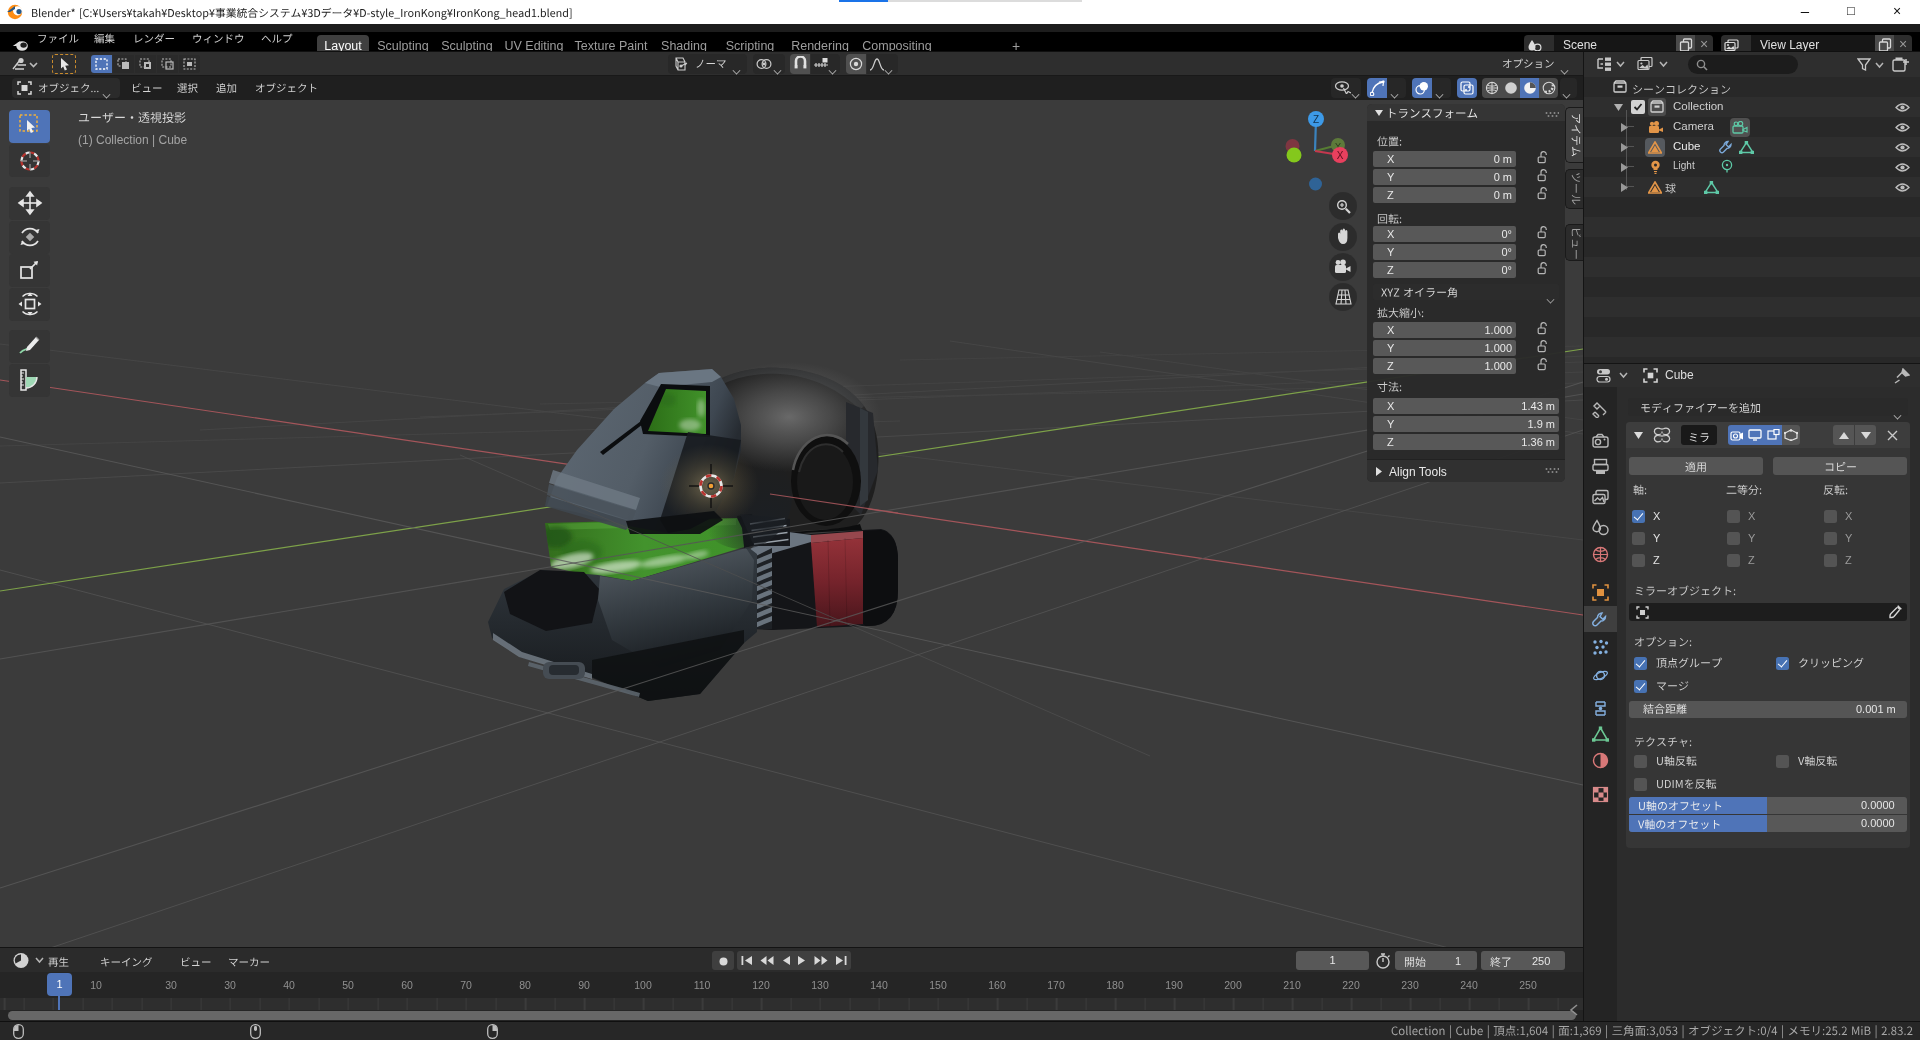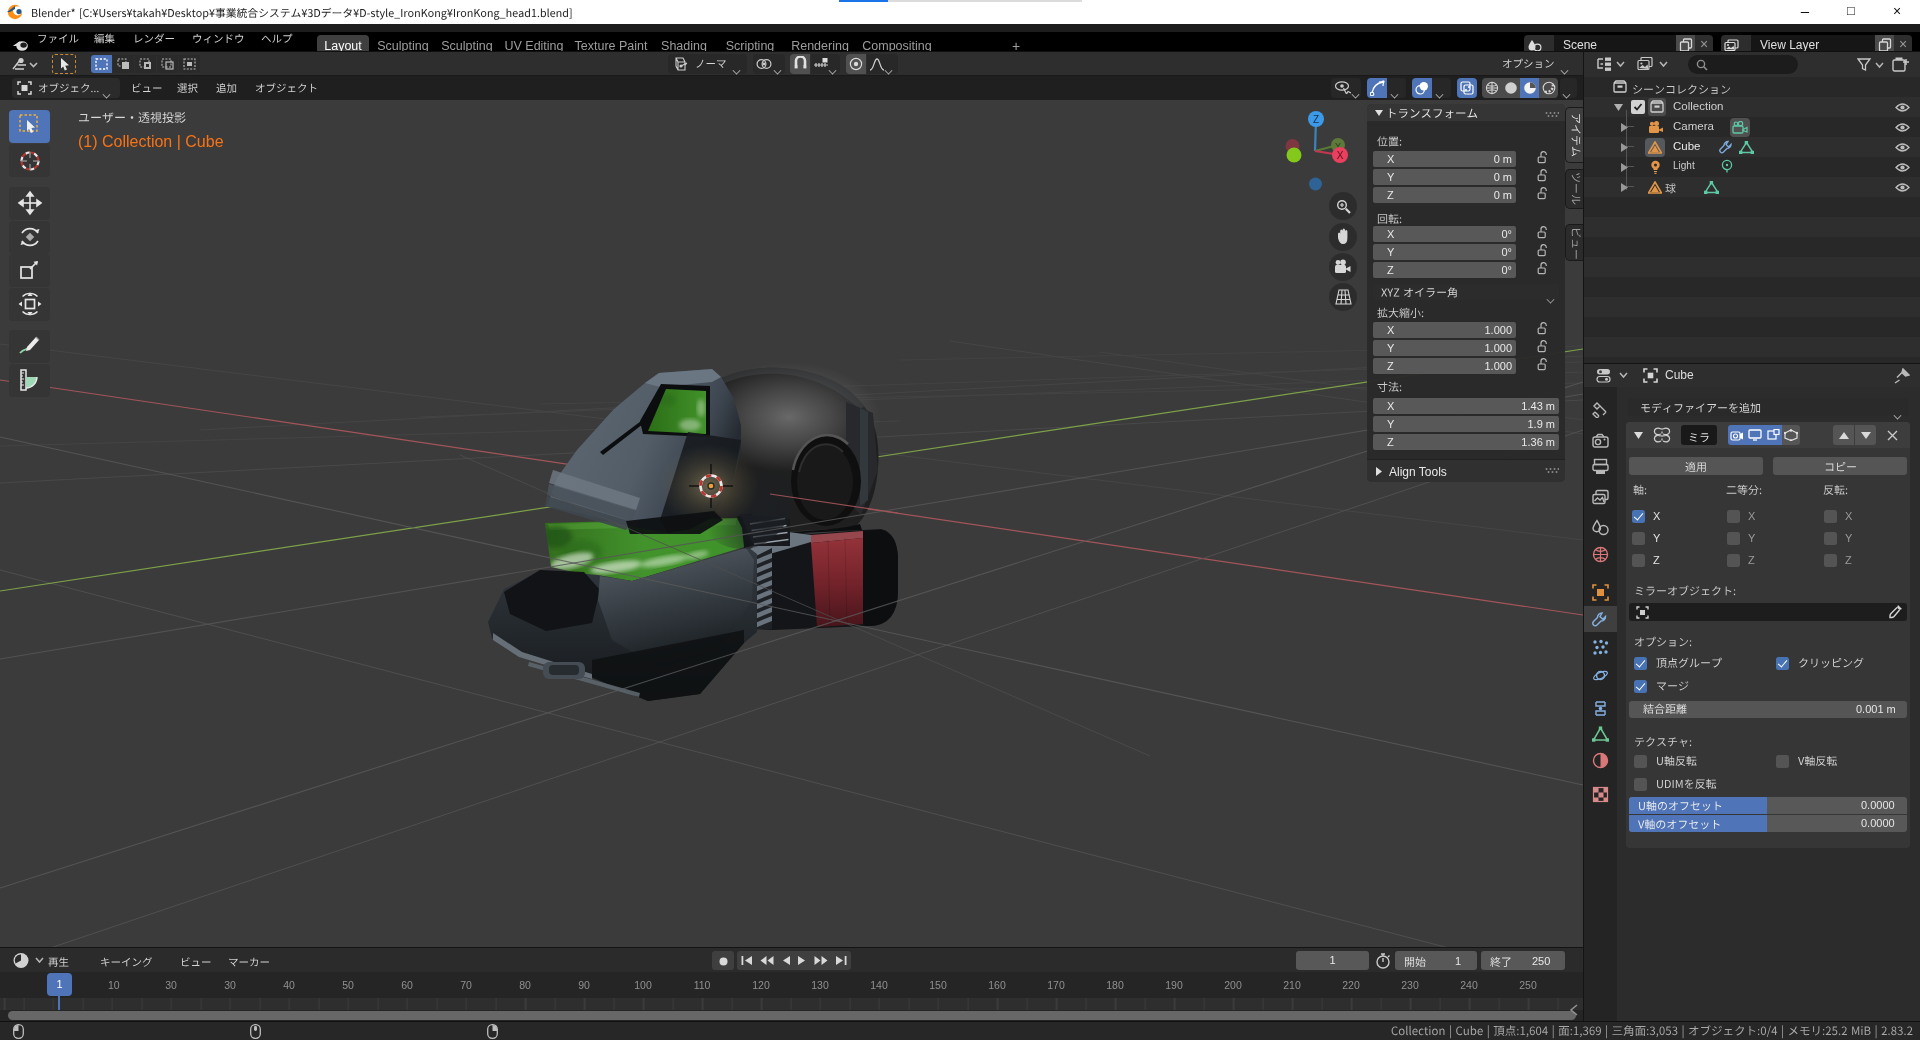--- a/index.html
+++ b/index.html
@@ -484,21 +484,21 @@
         <path d="M19 4 L22 7" stroke="#999" stroke-width="1.2"></path>
       </svg>
 <div class="tbtn" style="top:264px;"></div>
 <svg class="abs" style="left:17px;top:267px" width="26" height="26" viewBox="0 0 26 26">
         <rect x="4" y="3" width="5" height="20" fill="none" stroke="#e8e8e8" stroke-width="1.5"></rect>
         <path d="M4 6 h3 M4 9 h2 M4 12 h3 M4 15 h2 M4 18 h3" stroke="#e8e8e8" stroke-width="1"></path>
         <path d="M9 21 A11 11 0 0 0 20 10 L9 10 Z" fill="#9fd8b5"></path>
         <path d="M9 21 A11 11 0 0 0 20 10" fill="none" stroke="#e8e8e8" stroke-width="1.4"></path>
       </svg>
 
-<div class="txt" style="left:78px;top:33px;font-size:16px;color:#f97316;">(1) Collection | Cube</div>
+<div class="txt" style="left:78px;top:33px;font-size:12px;color:#a3a3a3;">(1) Collection | Cube</div>
 
 <svg class="abs" style="left:1280px;top:5px" width="90" height="100" viewBox="0 0 90 100">
  <line x1="35" y1="46" x2="36" y2="14" stroke="#3b83bd" stroke-width="2.2"></line>
  <line x1="35" y1="46" x2="58" y2="40" stroke="#567c33" stroke-width="2.2"></line>
  <line x1="35" y1="46" x2="60" y2="50" stroke="#c4384f" stroke-width="2.2"></line>
  <circle cx="58" cy="40" r="7" fill="#5d7a3a"></circle>
  <text x="58" y="43.5" font-size="9" fill="#2a3a1a" text-anchor="middle" font-family="Liberation Sans">Y</text>
  <circle cx="36" cy="14" r="8" fill="#3d9ae8"></circle>
  <text x="36" y="17.5" font-size="10" fill="#10314e" text-anchor="middle" font-family="Liberation Sans">Z</text>
  <circle cx="60" cy="50" r="8" fill="#e8405e"></circle>
@@ -1028,21 +1028,21 @@
       </svg>
  <div class="abs" style="left:1395px;top:3px;width:82px;height:19px;background:#585858;border-radius:3px;"></div>
  <div class="txt" style="left:1455px;top:7px;font-size:11px;color:#e8e8e8;">1</div>
  <div class="abs" style="left:1481px;top:3px;width:84px;height:19px;background:#585858;border-radius:3px;"></div>
  <div class="txt" style="left:1532px;top:7px;font-size:11px;color:#e8e8e8;">250</div>
 
  <div class="abs" style="left:0;top:24px;width:1583px;height:26px;background:#252525;"></div>
  <div class="abs" style="left:0;top:50px;width:1583px;height:12px;background:#2e2e2e;background-image:repeating-linear-gradient(90deg,#3b3b3b 0 1px,transparent 1px 29.5px);background-position:23.6px 0;"></div>
  <div class="abs" style="left:47px;top:25px;width:25px;height:23px;background:#4f74b8;border-radius:4px;color:#fff;font-size:11px;text-align:center;line-height:23px;">1</div>
  <div class="abs" style="left:58px;top:48px;width:2px;height:14px;background:#4f74b8;"></div>
- <div class="fnum" style="left:128px;top:31px;width:40px;text-align:left;margin-left:-20px;">10</div>
+ <div class="fnum" style="left:96px;top:31px;width:40px;text-align:center;margin-left:-20px;">10</div>
       <div class="fnum" style="left:171px;top:31px;width:40px;text-align:center;margin-left:-20px;">30</div>
       <div class="fnum" style="left:230px;top:31px;width:40px;text-align:center;margin-left:-20px;">30</div>
       <div class="fnum" style="left:289px;top:31px;width:40px;text-align:center;margin-left:-20px;">40</div>
       <div class="fnum" style="left:348px;top:31px;width:40px;text-align:center;margin-left:-20px;">50</div>
       <div class="fnum" style="left:407px;top:31px;width:40px;text-align:center;margin-left:-20px;">60</div>
       <div class="fnum" style="left:466px;top:31px;width:40px;text-align:center;margin-left:-20px;">70</div>
       <div class="fnum" style="left:525px;top:31px;width:40px;text-align:center;margin-left:-20px;">80</div>
       <div class="fnum" style="left:584px;top:31px;width:40px;text-align:center;margin-left:-20px;">90</div>
       <div class="fnum" style="left:643px;top:31px;width:40px;text-align:center;margin-left:-20px;">100</div>
       <div class="fnum" style="left:702px;top:31px;width:40px;text-align:center;margin-left:-20px;">110</div>

